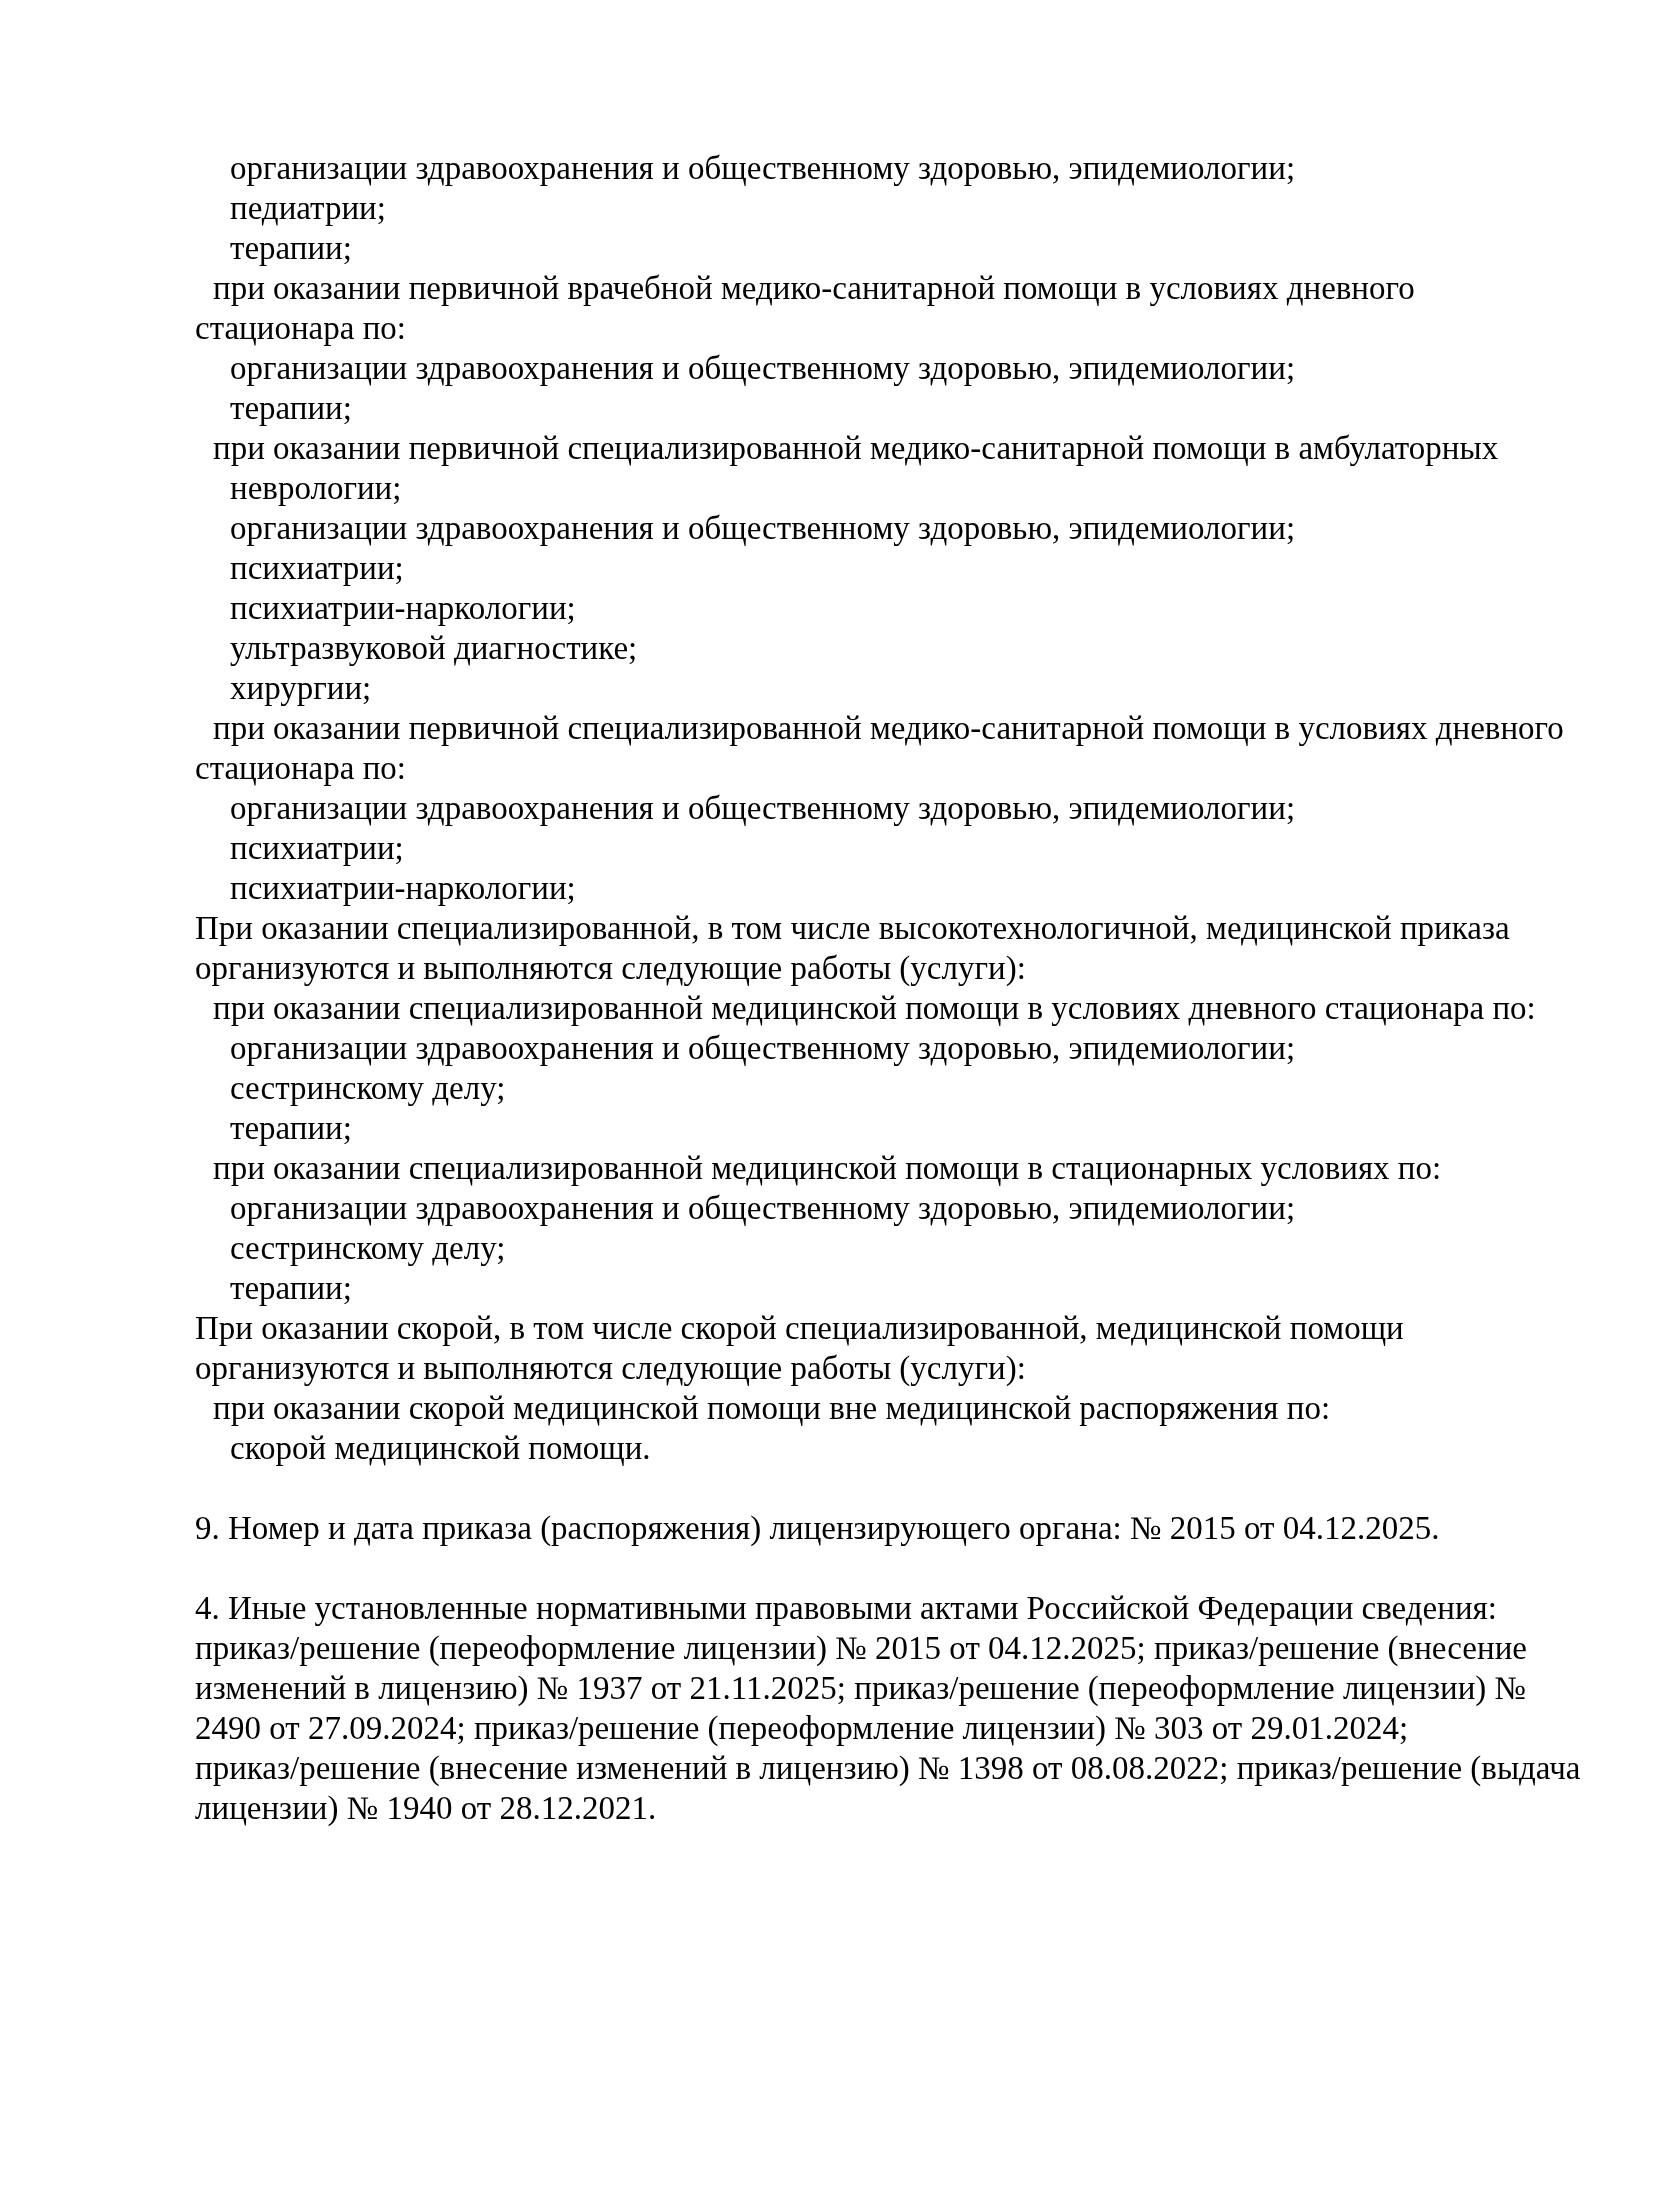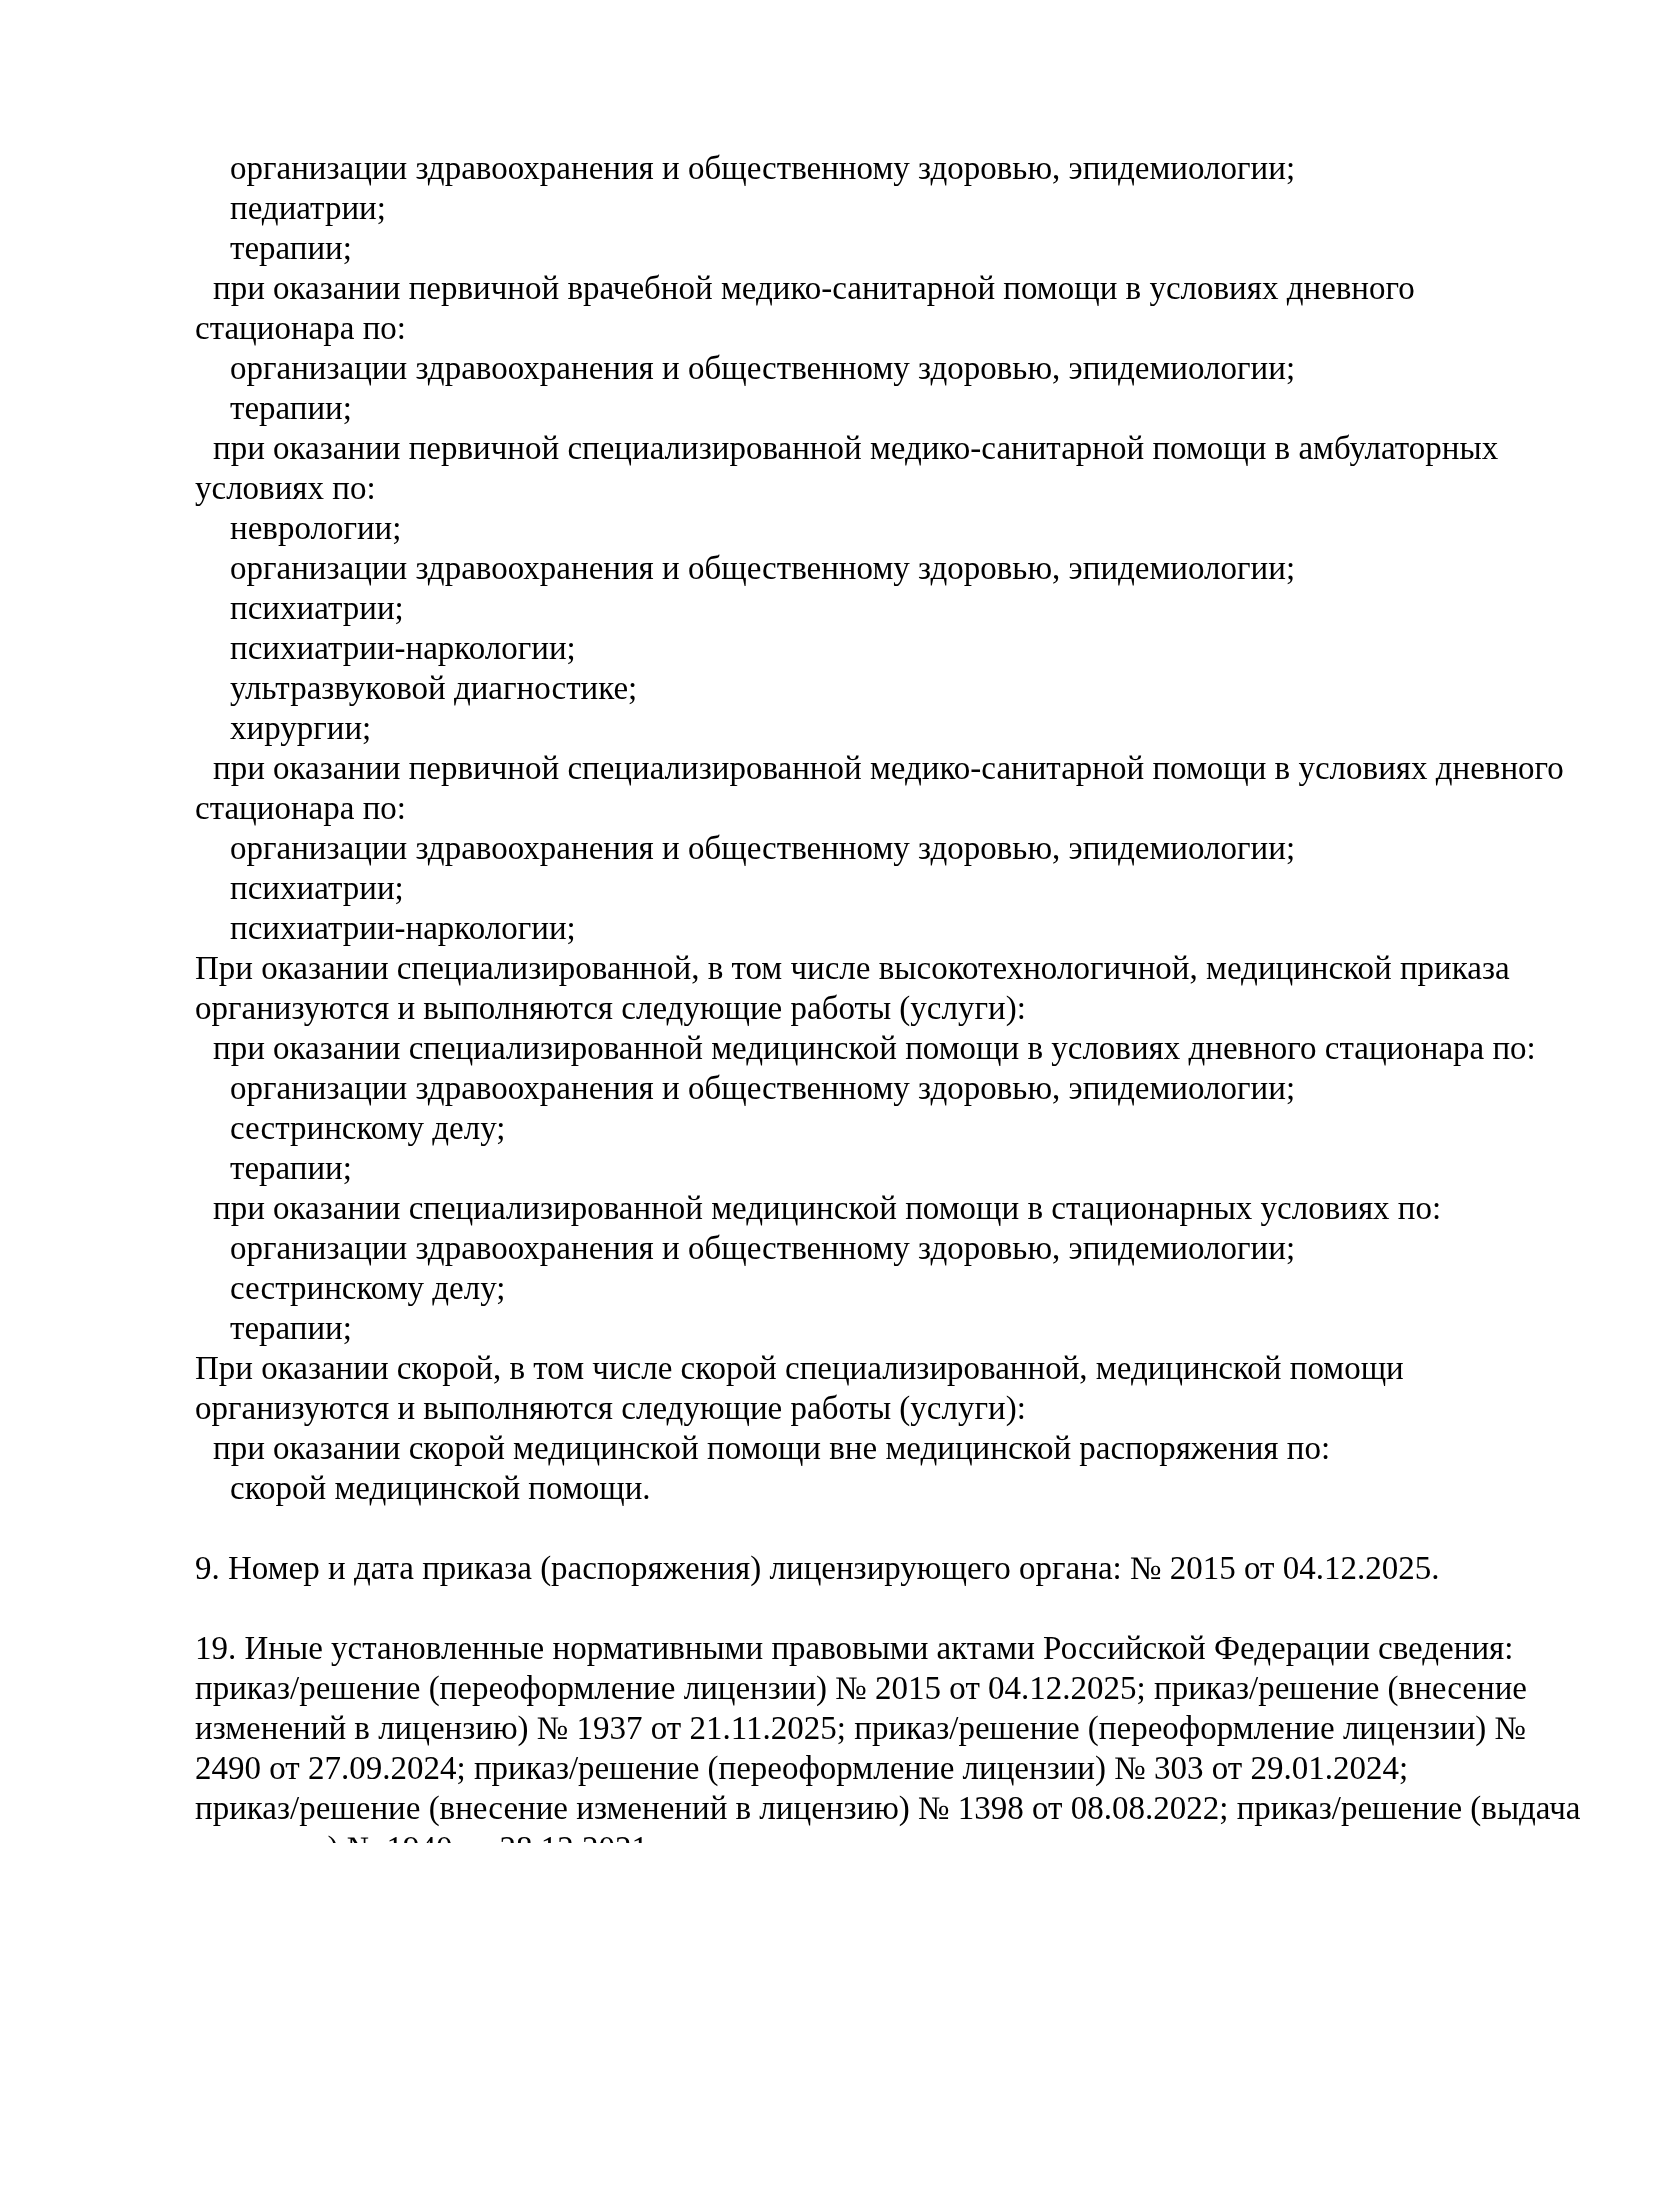--- a/index.html
+++ b/index.html
@@ -38,21 +38,20 @@
 <div class="page">
   <div class="doc">
       <div class="line ind-2">организации здравоохранения и общественному здоровью, эпидемиологии;</div>
       <div class="line ind-2">педиатрии;</div>
       <div class="line ind-2">терапии;</div>
       <div class="line ind-1">при оказании первичной врачебной медико-санитарной помощи в условиях дневного</div>
       <div class="line ind-0">стационара по:</div>
       <div class="line ind-2">организации здравоохранения и общественному здоровью, эпидемиологии;</div>
       <div class="line ind-2">терапии;</div>
       <div class="line ind-1">при оказании первичной специализированной медико-санитарной помощи в амбулаторных</div>
-      <div class="line ind-0">условиях по:</div>
       <div class="line ind-2">неврологии;</div>
       <div class="line ind-2">организации здравоохранения и общественному здоровью, эпидемиологии;</div>
       <div class="line ind-2">психиатрии;</div>
       <div class="line ind-2">психиатрии-наркологии;</div>
       <div class="line ind-2">ультразвуковой диагностике;</div>
       <div class="line ind-2">хирургии;</div>
       <div class="line ind-1">при оказании первичной специализированной медико-санитарной помощи в условиях дневного</div>
       <div class="line ind-0">стационара по:</div>
       <div class="line ind-2">организации здравоохранения и общественному здоровью, эпидемиологии;</div>
       <div class="line ind-2">психиатрии;</div>
@@ -67,21 +66,21 @@
       <div class="line ind-2">организации здравоохранения и общественному здоровью, эпидемиологии;</div>
       <div class="line ind-2">сестринскому делу;</div>
       <div class="line ind-2">терапии;</div>
       <div class="line ind-0">При оказании скорой, в том числе скорой специализированной, медицинской помощи</div>
       <div class="line ind-0">организуются и выполняются следующие работы (услуги):</div>
       <div class="line ind-1">при оказании скорой медицинской помощи вне медицинской распоряжения по:</div>
       <div class="line ind-2">скорой медицинской помощи.</div>
       <div class="line blank"></div>
       <div class="line ind-0">9. Номер и дата приказа (распоряжения) лицензирующего органа: № 2015 от 04.12.2025.</div>
       <div class="line blank"></div>
-      <div class="line ind-0">19. Иные установленные нормативными правовыми актами Российской Федерации сведения:</div>
+      <div class="line ind-0">4. Иные установленные нормативными правовыми актами Российской Федерации сведения:</div>
       <div class="line ind-0">приказ/решение (переоформление лицензии) № 2015 от 04.12.2025; приказ/решение (внесение</div>
       <div class="line ind-0">изменений в лицензию) № 1937 от 21.11.2025; приказ/решение (переоформление лицензии) №</div>
       <div class="line ind-0">2490 от 27.09.2024; приказ/решение (переоформление лицензии) № 303 от 29.01.2024;</div>
       <div class="line ind-0">приказ/решение (внесение изменений в лицензию) № 1398 от 08.08.2022; приказ/решение (выдача</div>
       <div class="line ind-0">лицензии) № 1940 от 28.12.2021.</div>
     </div>
 </div>
 
 
 </body></html>

